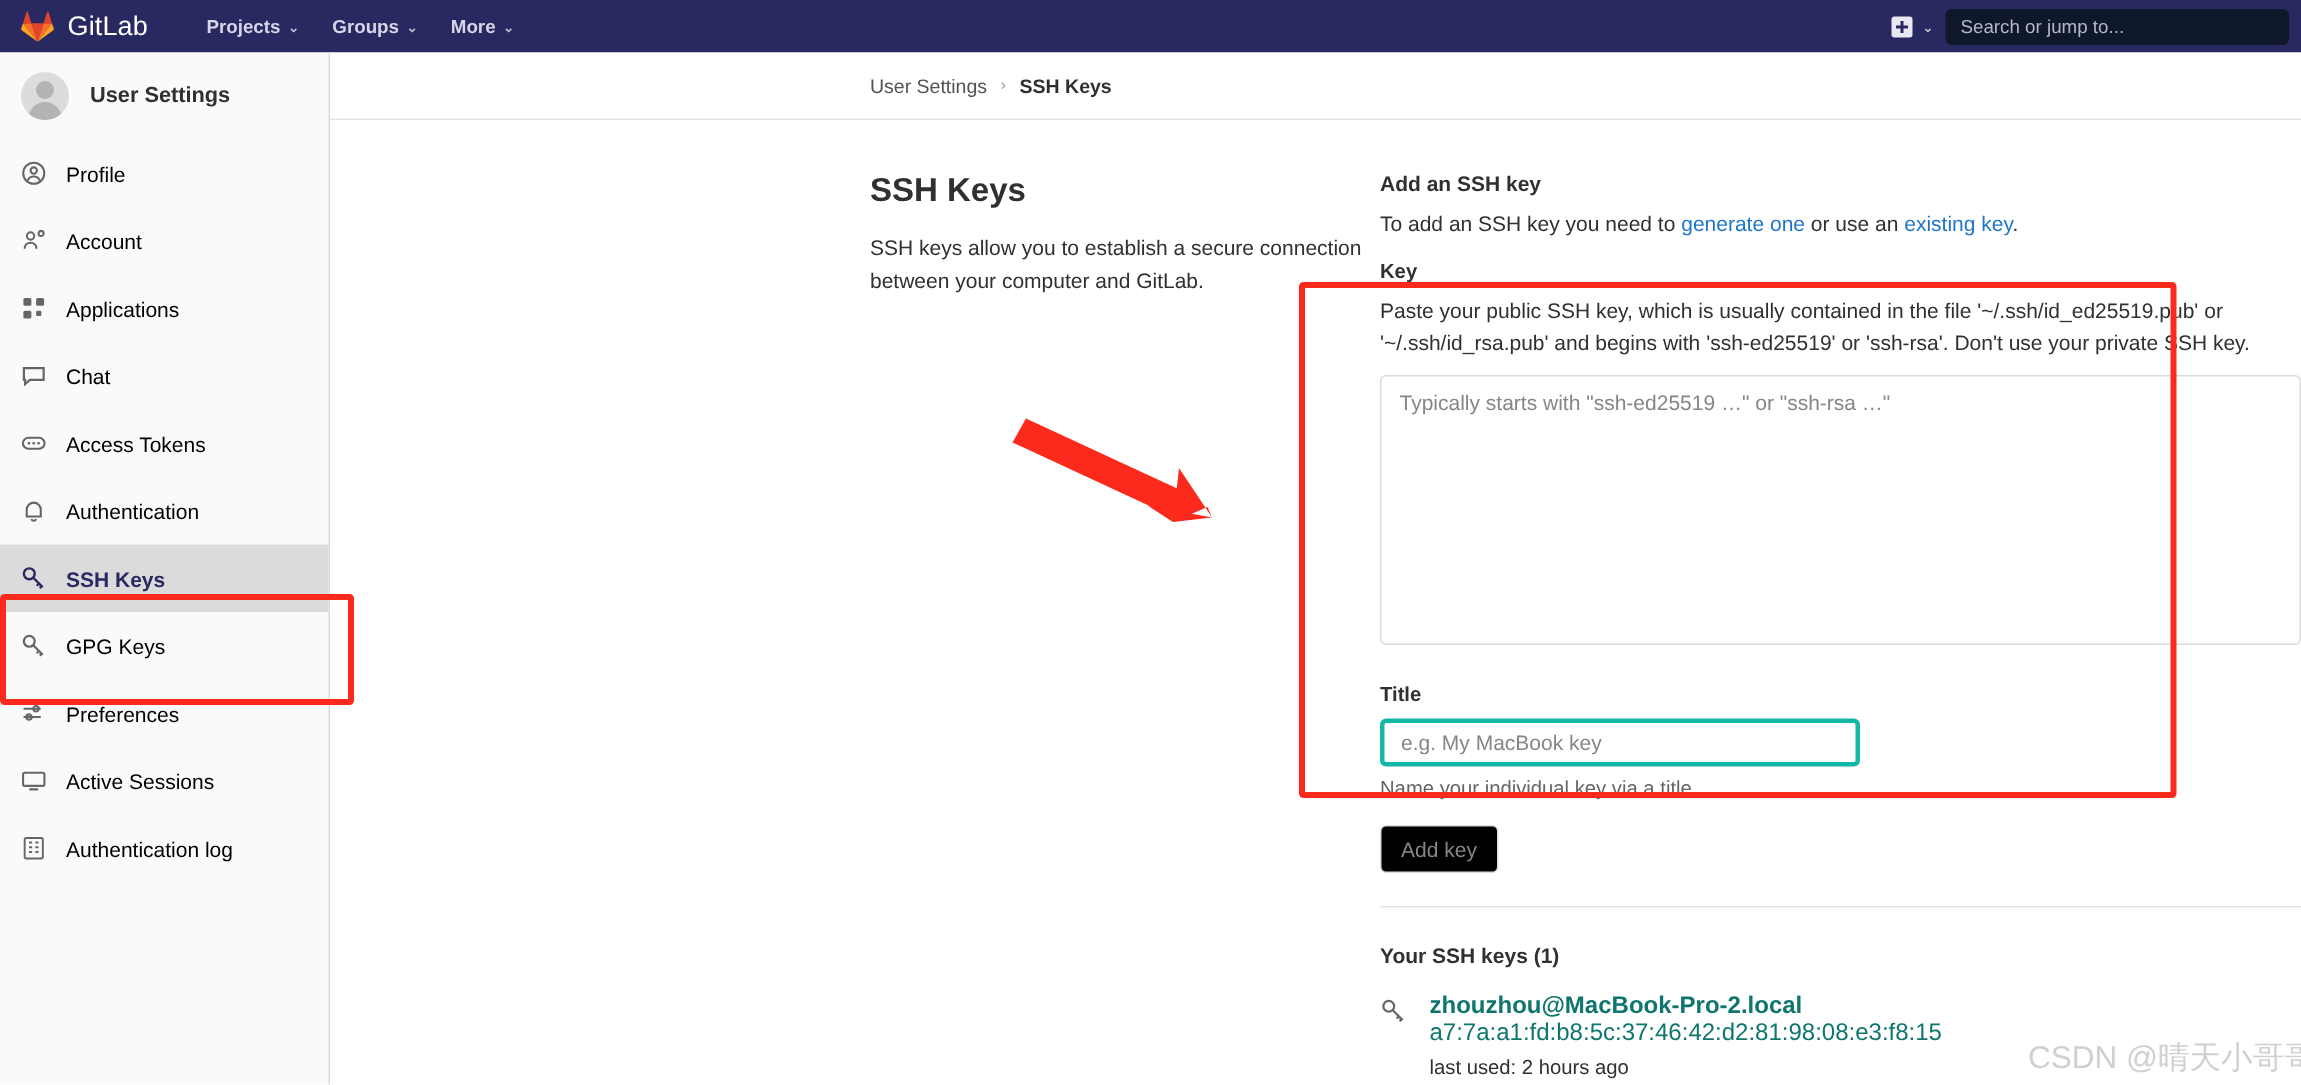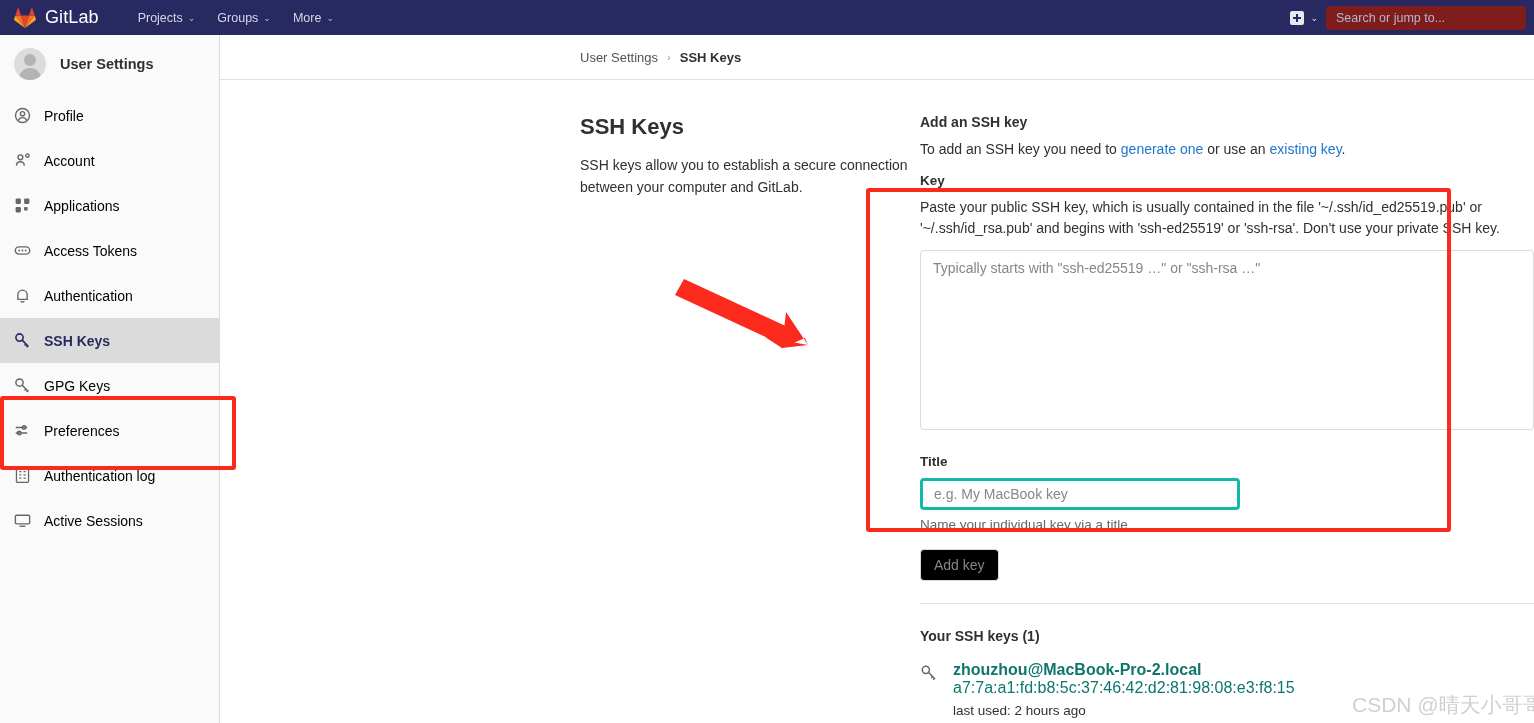--- a/index.html
+++ b/index.html
@@ -23,21 +23,21 @@
     display: flex; align-items: center;
     margin-left: 14px;
   }
   .gitlab-logo { width: 22px; height: 21px; display: block; }
   .nav-brand {
     color: #fff; font-size: 18px; margin-left: 9px;
     letter-spacing: .1px;
   }
   .nav-links { display: flex; align-items: center; margin-left: 39px; }
   .nav-link {
-    color: #d6d6e8; font-size: 12.5px; font-weight: normal;
+    color: #d6d6e8; font-size: 12.5px; font-weight: bold;
     margin-right: 22px; display: flex; align-items: center;
     cursor: pointer;
   }
   .nav-link .chev { margin-left: 5px; font-size: 9px; opacity: .85; }
   .nav-right {
     margin-left: auto; display: flex; align-items: center;
     margin-right: 8px;
   }
   .plus-btn {
     display: flex; align-items: center;
@@ -47,22 +47,22 @@
     width: 14px; height: 14px; border-radius: 2px;
     background: #e8e8f2; position: relative;
   }
   .plus-square::before, .plus-square::after {
     content: ""; position: absolute; background: #292961;
   }
   .plus-square::before { left: 6px; top: 3px; width: 2px; height: 8px; }
   .plus-square::after { left: 3px; top: 6px; width: 8px; height: 2px; }
   .plus-btn .chev { margin-left: 6px; font-size: 9px; }
   .search-box {
-    width: 200px; height: 24px; border-radius: 4px;
-    background: #7f1d1d; color: #b5b5ce;
+    width: 229px; height: 24px; border-radius: 4px;
+    background: #0f172a; color: #b5b5ce;
     font-size: 12.5px; display: flex; align-items: center;
     padding-left: 10px; cursor: text;
   }
 
   
   .sidebar {
     position: absolute; top: 35px; left: 0;
     width: 220px; height: 688px;
     background: #fafafa;
     border-right: 1px solid #dbdbdb;
@@ -256,20 +256,28 @@
       <svg width="17" height="17" viewBox="0 0 16 16" fill="currentColor">
         <rect x="1.5" y="1.5" width="5" height="5" rx="1"></rect>
         <rect x="9.5" y="1.5" width="5" height="5" rx="1"></rect>
         <rect x="1.5" y="9.5" width="5" height="5" rx="1"></rect>
         <rect x="9.5" y="9.5" width="3.3" height="3.3" rx=".8"></rect>
       </svg>
     </span>
     <span>Applications</span>
   </div>
 
+  <div class="nav-item">
+    <span class="ico">
+      <svg width="17" height="17" viewBox="0 0 16 16" fill="none" stroke="currentColor" stroke-width="1.4">
+        <path d="M1.8 3.2h12.4v7.4H5.6L2.6 13.2v-2.6H1.8z"></path>
+      </svg>
+    </span>
+    <span>Chat</span>
+  </div>
 
   <div class="nav-item">
     <span class="ico">
       <svg width="17" height="17" viewBox="0 0 16 16" fill="none" stroke="currentColor" stroke-width="1.3">
         <rect x="1.2" y="4.6" width="13.6" height="6.8" rx="3.4"></rect>
         <circle cx="5" cy="8" r=".85" fill="currentColor" stroke="none"></circle>
         <circle cx="8" cy="8" r=".85" fill="currentColor" stroke="none"></circle>
         <circle cx="11" cy="8" r=".85" fill="currentColor" stroke="none"></circle>
       </svg>
     </span>
@@ -313,36 +321,36 @@
         <path d="M1.6 5.2h10.8M1.6 10.4h10.8"></path>
         <circle cx="9.4" cy="5.2" r="1.7"></circle>
           <circle cx="5" cy="10.4" r="1.7"></circle>
       </svg>
     </span>
     <span>Preferences</span>
   </div>
 
   <div class="nav-item">
     <span class="ico">
+      <svg width="17" height="17" viewBox="0 0 16 16" fill="none" stroke="currentColor" stroke-width="1.3">
+        <rect x="1.3" y="3" width="13.4" height="8.2" rx="1"></rect>
+        <path d="M5.2 13.4h5.6"></path>
+      </svg>
+    </span>
+    <span>Active Sessions</span>
+  </div>
+
+  <div class="nav-item">
+    <span class="ico">
       <svg width="17" height="17" viewBox="0 0 16 16" fill="none" stroke="currentColor" stroke-width="1.2">
         <rect x="2.3" y="1.6" width="11.4" height="12.8" rx="1"></rect>
         <path d="M5 4.4h2M9 4.4h2M5 7.4h2M9 7.4h2M5 10.4h2M9 10.4h2"></path>
       </svg>
     </span>
     <span>Authentication log</span>
-  </div>
-
-  <div class="nav-item">
-    <span class="ico">
-      <svg width="17" height="17" viewBox="0 0 16 16" fill="none" stroke="currentColor" stroke-width="1.3">
-        <rect x="1.3" y="3" width="13.4" height="8.2" rx="1"></rect>
-        <path d="M5.2 13.4h5.6"></path>
-      </svg>
-    </span>
-    <span>Active Sessions</span>
   </div>
 </div>
 
 <div class="content">
 
   <div class="breadcrumb-bar">
     <span class="crumb-link">User Settings</span>
     <span class="crumb-sep">›</span>
     <span class="crumb-current">SSH Keys</span>
   </div>

